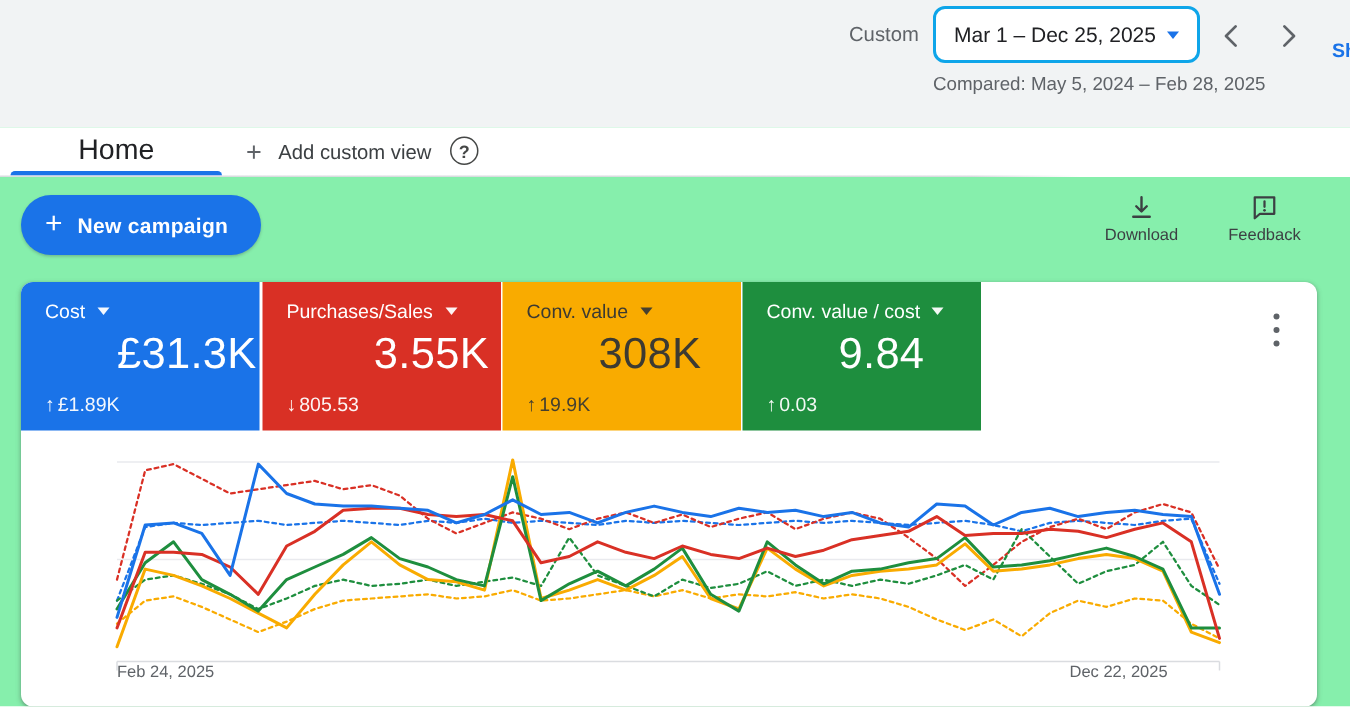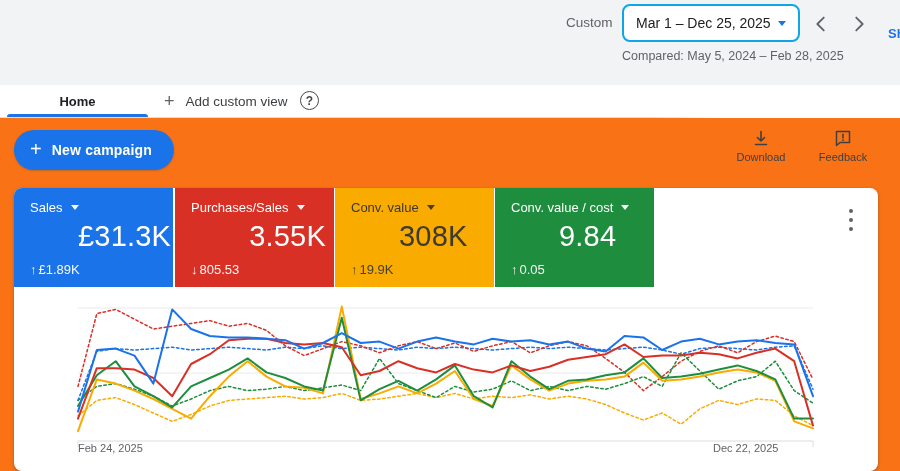--- a/index.html
+++ b/index.html
@@ -1,36 +1,36 @@
 <!DOCTYPE html>
 <html><head>
 <meta charset="utf-8">
 <style>
   html,body{margin:0;padding:0;}
-  .screen{position:relative;width:900px;height:471px;overflow:hidden;background:#f97316;
+  .screen{position:relative;width:900px;height:471px;overflow:hidden;background:#86efac;
           font-family:"Liberation Sans","DejaVu Sans",sans-serif;-webkit-font-smoothing:antialiased;}
   
   .hdr{position:absolute;top:0;left:0;width:900px;height:85px;background:#f1f3f4;}
   .range-type{position:absolute;left:566px;top:15px;font-size:13.5px;color:#5f6368;}
   .datebox{position:absolute;left:622px;top:4px;width:150px;height:34px;background:#fff;
            border:2px solid #0ea5e9;border-radius:8px;display:flex;align-items:center;
            justify-content:space-between;padding:0 12px;cursor:pointer;}
   .datebox .dtext{font-size:14px;color:#202124;white-space:nowrap;}
   .caret{width:0;height:0;border-left:4.5px solid transparent;border-right:4.5px solid transparent;
          border-top:5px solid #1a73e8;display:inline-block;}
   .chev{position:absolute;top:13px;width:22px;height:22px;cursor:pointer;}
   .chev.prev{left:810px;} .chev.next{left:848px;}
   .show-link{position:absolute;left:888px;top:26px;font-size:13px;font-weight:700;color:#1a73e8;cursor:pointer;}
   .compared{position:absolute;left:622px;top:49px;font-size:12.5px;color:#5f6368;white-space:nowrap;}
   
   .tabbar{position:absolute;top:85px;left:0;width:900px;height:33px;background:#fff;}
   .tab-border{position:absolute;top:32px;left:0;width:720px;height:1px;
               background:linear-gradient(to right,#dadce0 0%,#dadce0 90%,rgba(218,220,224,0) 100%);}
   .tab-home{position:absolute;left:7px;top:0;width:141px;height:32px;display:flex;align-items:center;
-            justify-content:center;font-size:13px;font-weight:700;color:#202124;cursor:pointer;}
+            justify-content:center;font-size:19px;font-weight:400;color:#202124;cursor:pointer;}
   .tab-underline{position:absolute;left:7px;top:29px;width:141px;height:3px;background:#1a73e8;
                  border-radius:3px 3px 0 0;}
   .addview{position:absolute;left:160px;top:0;height:32px;display:flex;align-items:center;gap:11px;
            cursor:pointer;padding:0 4px;}
   .addview .plus{font-size:18px;color:#5f6368;font-weight:400;line-height:1;}
   .addview .avlabel{font-size:13.5px;color:#3c4043;}
   .help{position:absolute;left:300px;top:6px;width:19px;height:19px;border:1.6px solid #454746;
         border-radius:50%;display:flex;align-items:center;justify-content:center;
         font-size:12px;font-weight:700;color:#454746;cursor:pointer;box-sizing:border-box;}
   
@@ -119,21 +119,21 @@
       <path d="M10 6.3 v3.6" stroke="#3c4043" stroke-width="1.5" stroke-linecap="round"></path>
       <circle cx="10" cy="12.2" r="0.9" fill="#3c4043"></circle>
     </svg>
     <span class="tlabel2">Feedback</span>
   </div>
 
   <div class="card">
 
     <div class="tile t0" style="background: rgb(26, 115, 232); color: rgb(255, 255, 255);">
       <div class="trow">
-        <span>Sales</span>
+        <span>Cost</span>
         <span class="tcaret"></span>
       </div>
       <div class="tvalue">£31.3K</div>
       <div class="tdelta">
         <span>↑</span>
         <span>£1.89K</span>
       </div>
     </div>
 
     <div class="tile t1" style="background: rgb(217, 48, 37); color: rgb(255, 255, 255); text-align: right;">
@@ -161,21 +161,21 @@
     </div>
 
     <div class="tile t3" style="background: rgb(30, 142, 62); color: rgb(255, 255, 255);">
       <div class="trow">
         <span>Conv. value / cost</span>
         <span class="tcaret"></span>
       </div>
       <div class="tvalue">9.84</div>
       <div class="tdelta">
         <span>↑</span>
-        <span>0.05</span>
+        <span>0.03</span>
       </div>
     </div>
 
     <div class="kebab">
         <i></i>
         <i></i>
         <i></i>
       </div>
 
     <svg id="chart-svg" width="820" height="170" viewBox="0 0 820 170">

